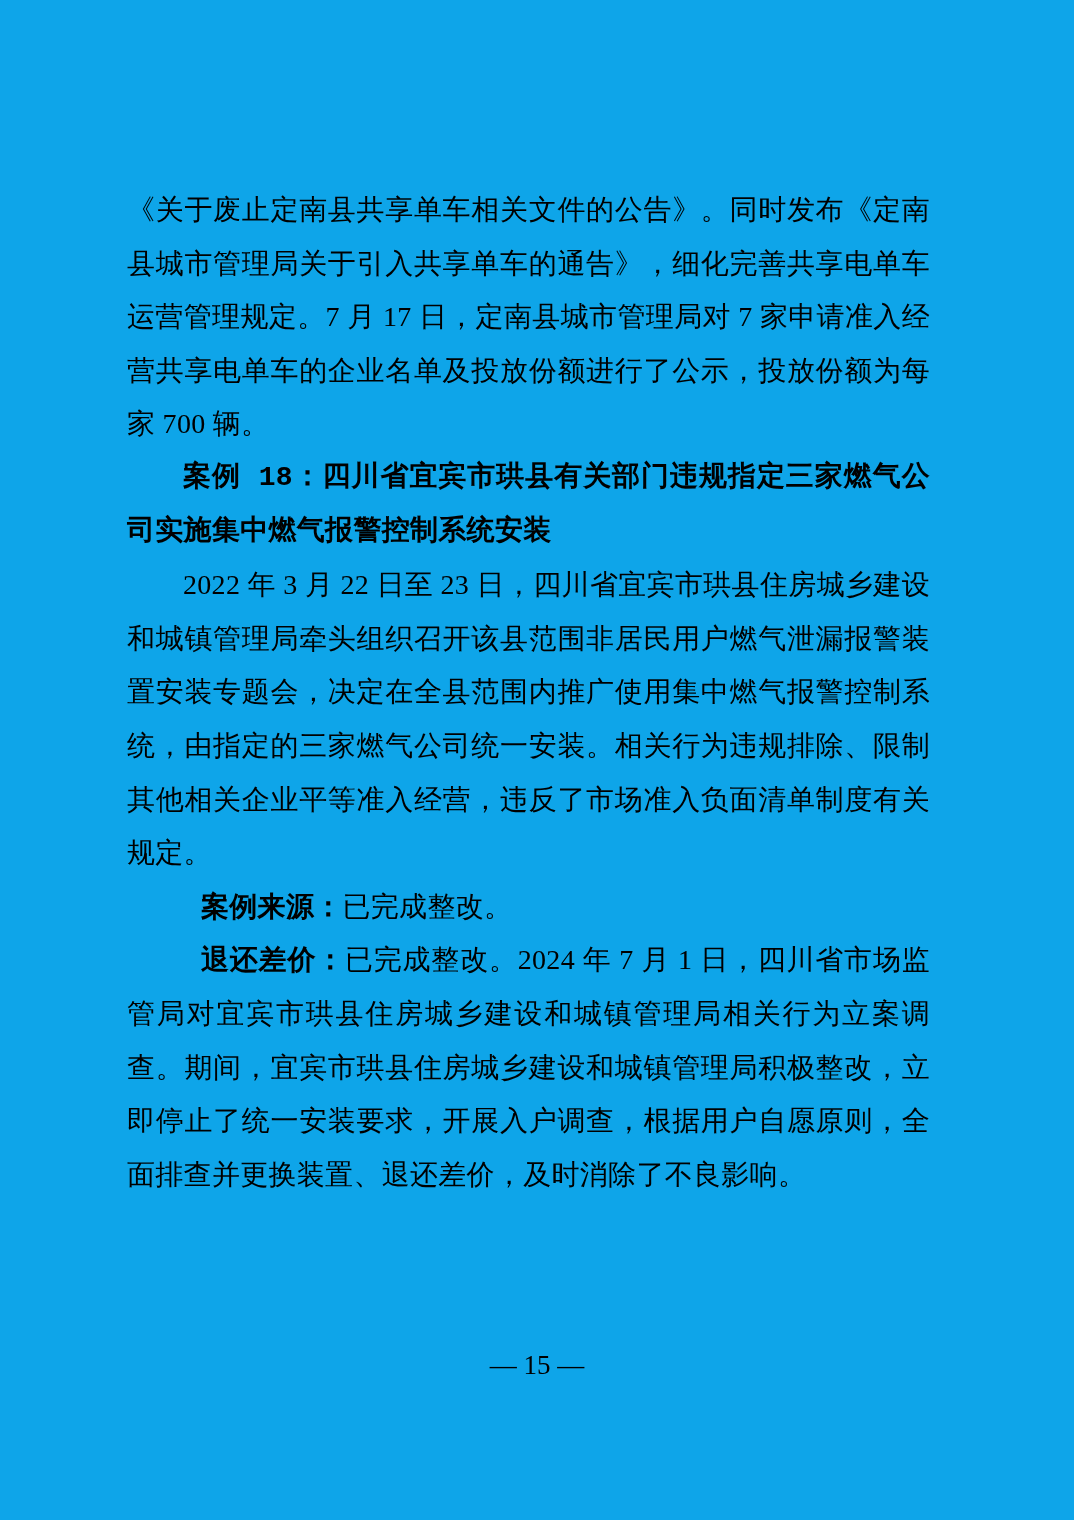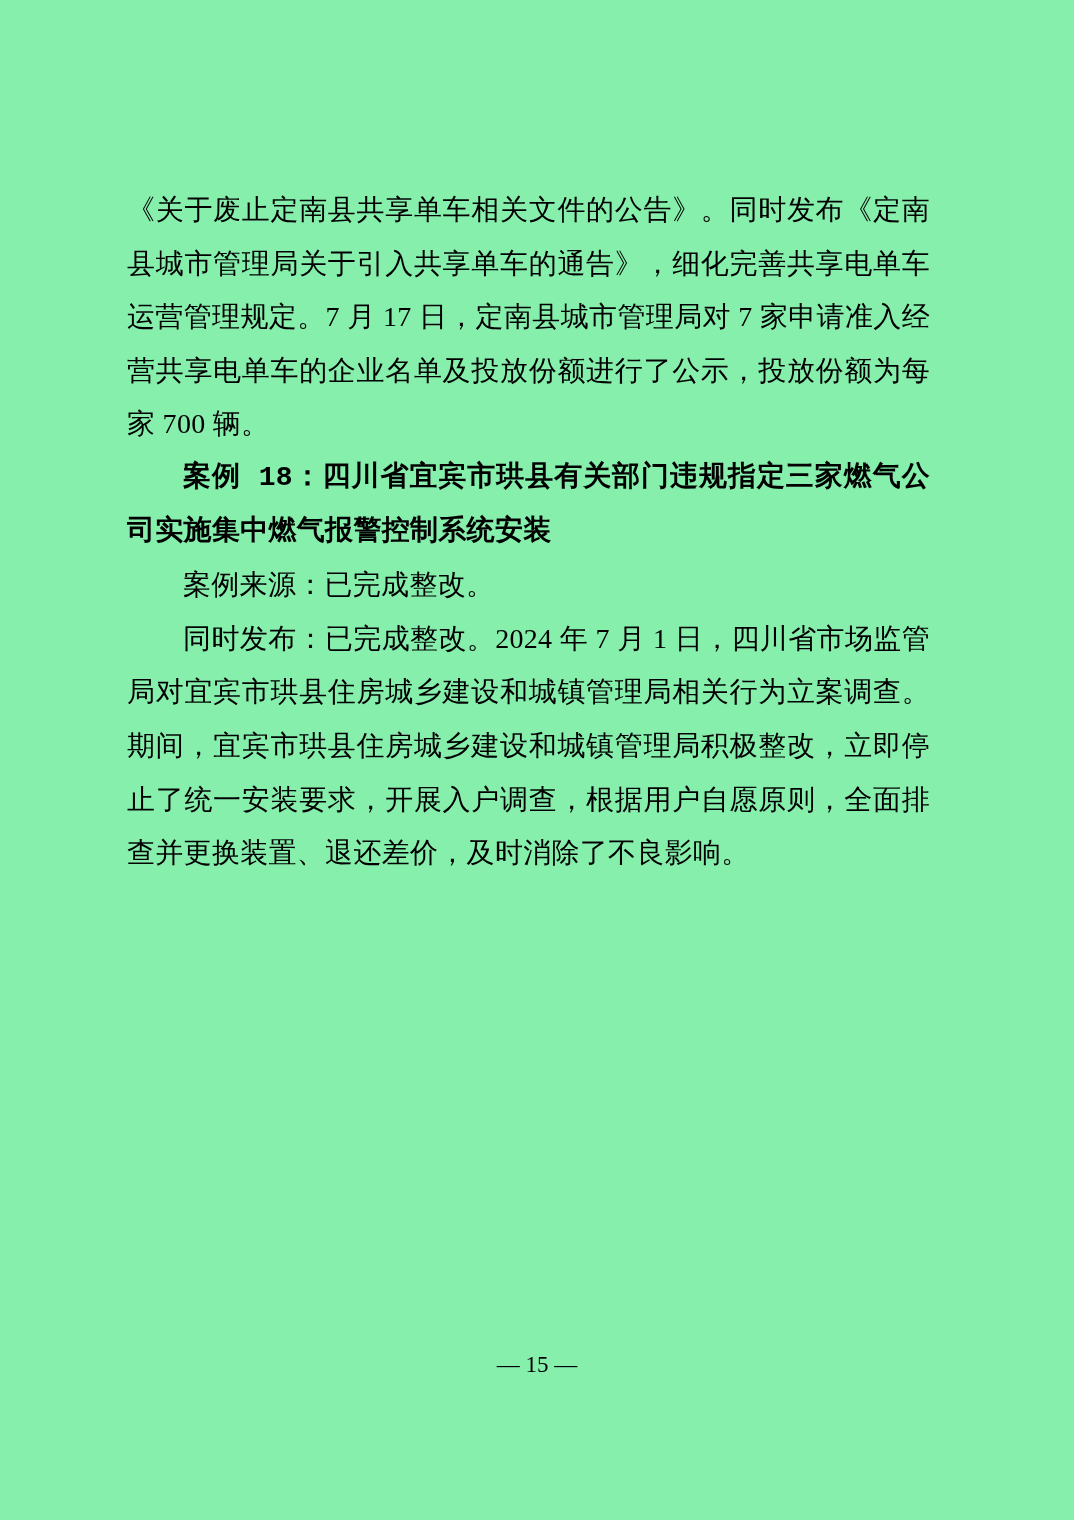--- a/index.html
+++ b/index.html
@@ -4,21 +4,21 @@
 <style>
   html, body {
     margin: 0;
     padding: 0;
     background: #ffffff;
   }
   .page {
     position: relative;
     width: 1074px;
     height: 1520px;
-    background: #86efac;
+    background: #0ea5e9;
     color: #000000;
     font-family: "Liberation Serif", "DejaVu Serif", serif;
     overflow: hidden;
   }
   .content {
     position: absolute;
     left: 127px;
     top: 183px;
     width: 803px;
     font-size: 28px;
@@ -33,47 +33,49 @@
     text-indent: 56px;
   }
   .para.no-indent {
     text-indent: 0;
   }
   .heading {
     font-weight: bold;
     font-family: Liberation Mono, monospace;
   }
   .inline-label {
-    font-weight: normal;
+    font-weight: bold;
     font-family: "Liberation Sans", "DejaVu Sans", sans-serif;
+    margin-left: 18px;
   }
   .footer {
     position: absolute;
     left: 0;
     top: 1345px;
     width: 100%;
     text-align: center;
-    font-size: 23px;
+    font-size: 27px;
     line-height: 40px;
     color: #000000;
   }
 </style>
 </head>
 <body>
 
 <div class="page">
   <div class="content">
 
     <p class="para no-indent">《关于废止定南县共享单车相关文件的公告》。同时发布《定南县城市管理局关于引入共享单车的通告》，细化完善共享电单车运营管理规定。7 月 17 日，定南县城市管理局对 7 家申请准入经营共享电单车的企业名单及投放份额进行了公示，投放份额为每家 700 辆。</p>
 
     <p class="para heading">案例 18：四川省宜宾市珙县有关部门违规指定三家燃气公司实施集中燃气报警控制系统安装</p>
 
+    <p class="para">2022 年 3 月 22 日至 23 日，四川省宜宾市珙县住房城乡建设和城镇管理局牵头组织召开该县范围非居民用户燃气泄漏报警装置安装专题会，决定在全县范围内推广使用集中燃气报警控制系统，由指定的三家燃气公司统一安装。相关行为违规排除、限制其他相关企业平等准入经营，违反了市场准入负面清单制度有关规定。</p>
 
     <p class="para"><span class="inline-label">案例来源：</span><span>已完成整改。</span></p>
 
-    <p class="para"><span class="inline-label">同时发布：</span><span>已完成整改。2024 年 7 月 1 日，四川省市场监管局对宜宾市珙县住房城乡建设和城镇管理局相关行为立案调查。期间，宜宾市珙县住房城乡建设和城镇管理局积极整改，立即停止了统一安装要求，开展入户调查，根据用户自愿原则，全面排查并更换装置、退还差价，及时消除了不良影响。</span></p>
+    <p class="para"><span class="inline-label">退还差价：</span><span>已完成整改。2024 年 7 月 1 日，四川省市场监管局对宜宾市珙县住房城乡建设和城镇管理局相关行为立案调查。期间，宜宾市珙县住房城乡建设和城镇管理局积极整改，立即停止了统一安装要求，开展入户调查，根据用户自愿原则，全面排查并更换装置、退还差价，及时消除了不良影响。</span></p>
 
   </div>
 
   <div class="footer">
     <span>— 15 —</span>
   </div>
 </div>
 
 </body></html>

